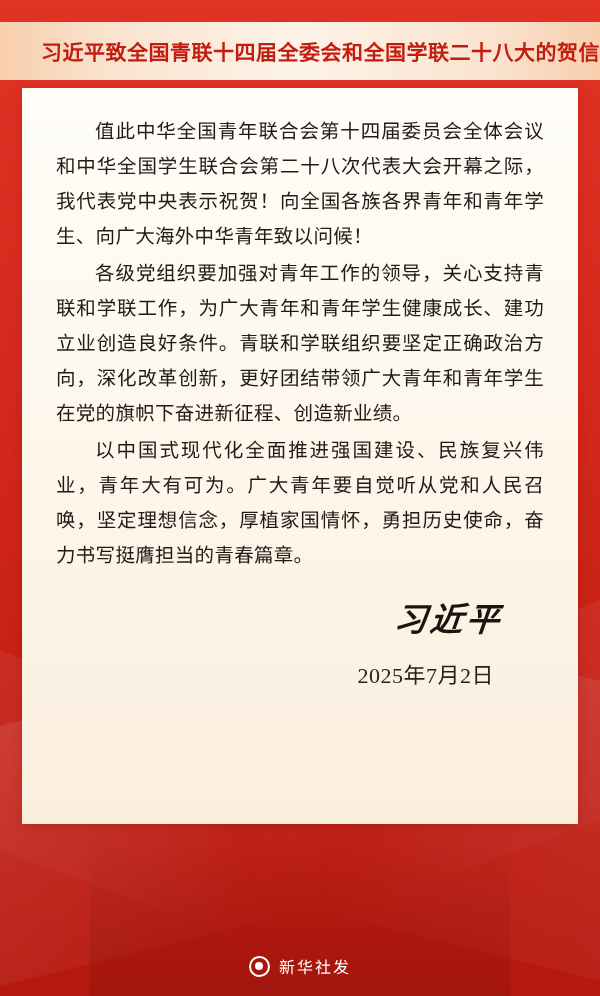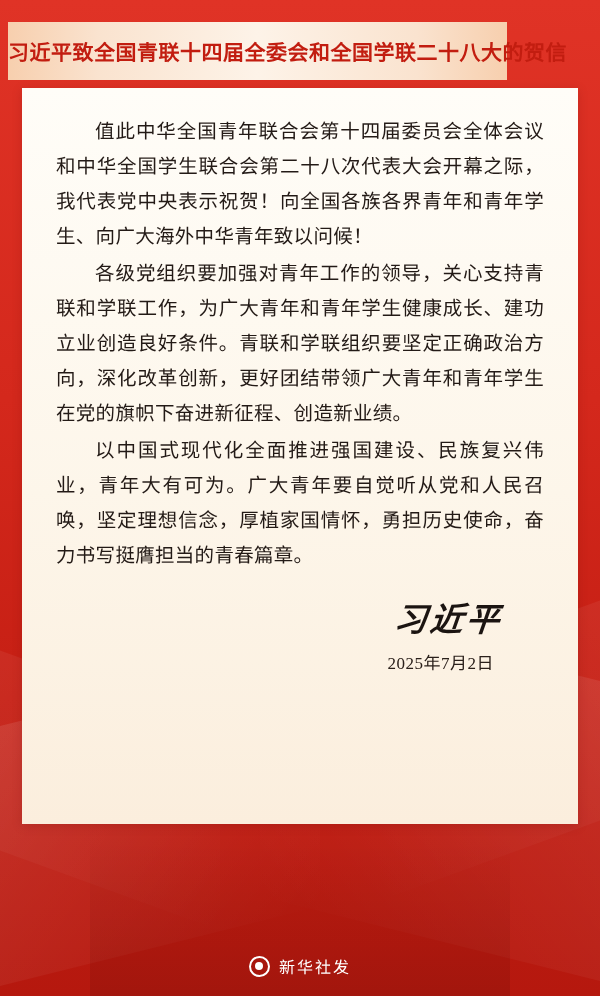--- a/index.html
+++ b/index.html
@@ -54,27 +54,27 @@
   .facet-e {
     right: -80px; bottom: 150px; width: 300px; height: 220px;
     background: linear-gradient(240deg, rgba(255,255,255,0.07), rgba(255,255,255,0));
     transform: skewY(-20deg);
   }
 
   
   .title-band {
     position: absolute;
     top: 22px;
-    left: 8px;
-    width: 499px;
+    left: 0;
+    width: 600px;
     height: 58px;
     background: linear-gradient(90deg, #f7cfae 0%, #fae3cf 18%, #fdf3e8 50%, #fae3cf 82%, #f7cfae 100%);
     display: flex;
     align-items: center;
-    justify-content: flex-start;
+    justify-content: flex-end;
   }
   .title-band .title-text {
     font-family: "Liberation Sans", "DejaVu Sans", sans-serif;
     font-weight: bold;
     font-size: 21px;
     letter-spacing: 0.5px;
     color: #c21d10;
     white-space: nowrap;
   }
 
@@ -115,22 +115,22 @@
     font-weight: bold;
     font-style: italic;
     color: #1b1411;
     letter-spacing: 3px;
     display: block;
     line-height: 1.2;
     transform: skewX(-6deg);
   }
   .sign-date {
     display: block;
-    margin-top: 8px;
-    font-size: 17px;
+    margin-top: 16px;
+    font-size: 22px;
     color: #2a201b;
     letter-spacing: 0.5px;
     padding-right: 8px;
   }
 
   
   .footer {
     position: absolute;
     left: 0;
     bottom: 18px;

